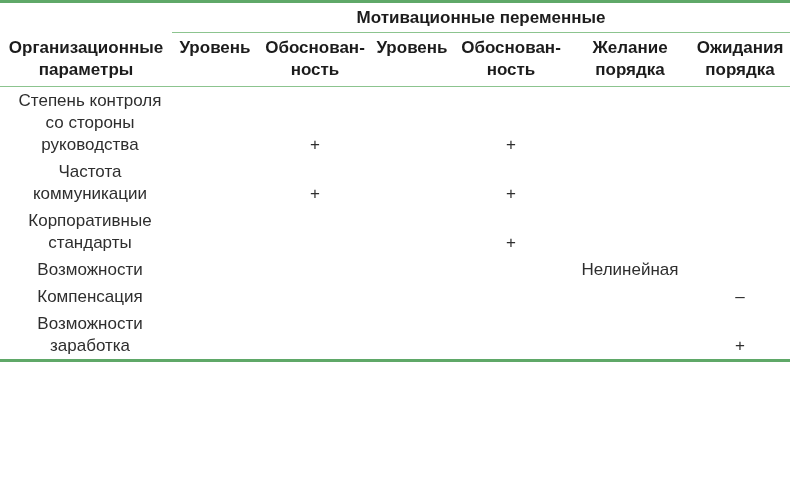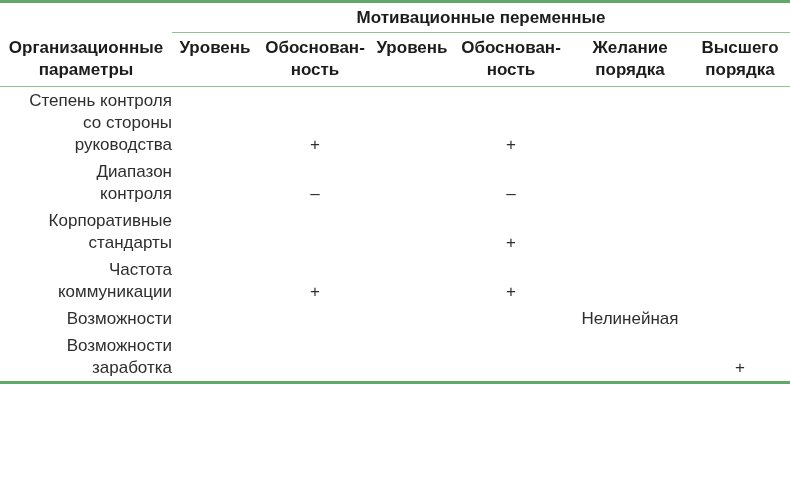--- a/index.html
+++ b/index.html
@@ -49,21 +49,21 @@
   }
   tbody td{
     font-size:17px;
     color:var(--txt);
     text-align:center;
     vertical-align:bottom;
     line-height:22px;
     padding:3px 0 2px;
   }
   tbody td.lbl{
-    text-align:right;
+    text-align:center;
     padding-left:8px;
     white-space:pre-line;
   }
 </style>
 </head>
 <body>
 
 <table>
   <colgroup>
     <col style="width:172px">
@@ -83,76 +83,75 @@
       <th>Организационные
 параметры</th>
       <th>Уровень</th>
       <th>Обоснован-
 ность</th>
       <th>Уровень</th>
       <th>Обоснован-
 ность</th>
       <th>Желание
 порядка</th>
-      <th>Высшего
+      <th>Ожидания
 порядка</th>
     </tr>
   </thead>
   <tbody>
     <tr>
       <td class="lbl">Степень контроля
 со стороны
 руководства</td>
       <td></td>
       <td>+</td>
       <td></td>
       <td>+</td>
       <td></td>
       <td></td>
     </tr>
     <tr>
-      <td class="lbl">Диапазон
-контроля</td>
+      <td class="lbl">Частота
+коммуникации</td>
       <td></td>
-      <td>–</td>
+      <td>+</td>
       <td></td>
-      <td>–</td>
+      <td>+</td>
       <td></td>
       <td></td>
     </tr>
     <tr>
       <td class="lbl">Корпоративные
 стандарты</td>
       <td></td>
       <td></td>
-      <td></td>
-      <td>+</td>
-      <td></td>
-      <td></td>
-    </tr>
-    <tr>
-      <td class="lbl">Частота
-коммуникации</td>
-      <td></td>
-      <td>+</td>
       <td></td>
       <td>+</td>
       <td></td>
       <td></td>
     </tr>
     <tr>
       <td class="lbl">Возможности</td>
       <td></td>
       <td></td>
       <td></td>
       <td></td>
       <td>Нелинейная</td>
       <td></td>
     </tr>
     <tr>
+      <td class="lbl">Компенсация</td>
+      <td></td>
+      <td></td>
+      <td></td>
+      <td></td>
+      <td></td>
+      <td>–</td>
+    </tr>
+    <tr>
       <td class="lbl">Возможности
 заработка</td>
       <td></td>
       <td></td>
       <td></td>
       <td></td>
       <td></td>
       <td>+</td>
     </tr>
   </tbody>

